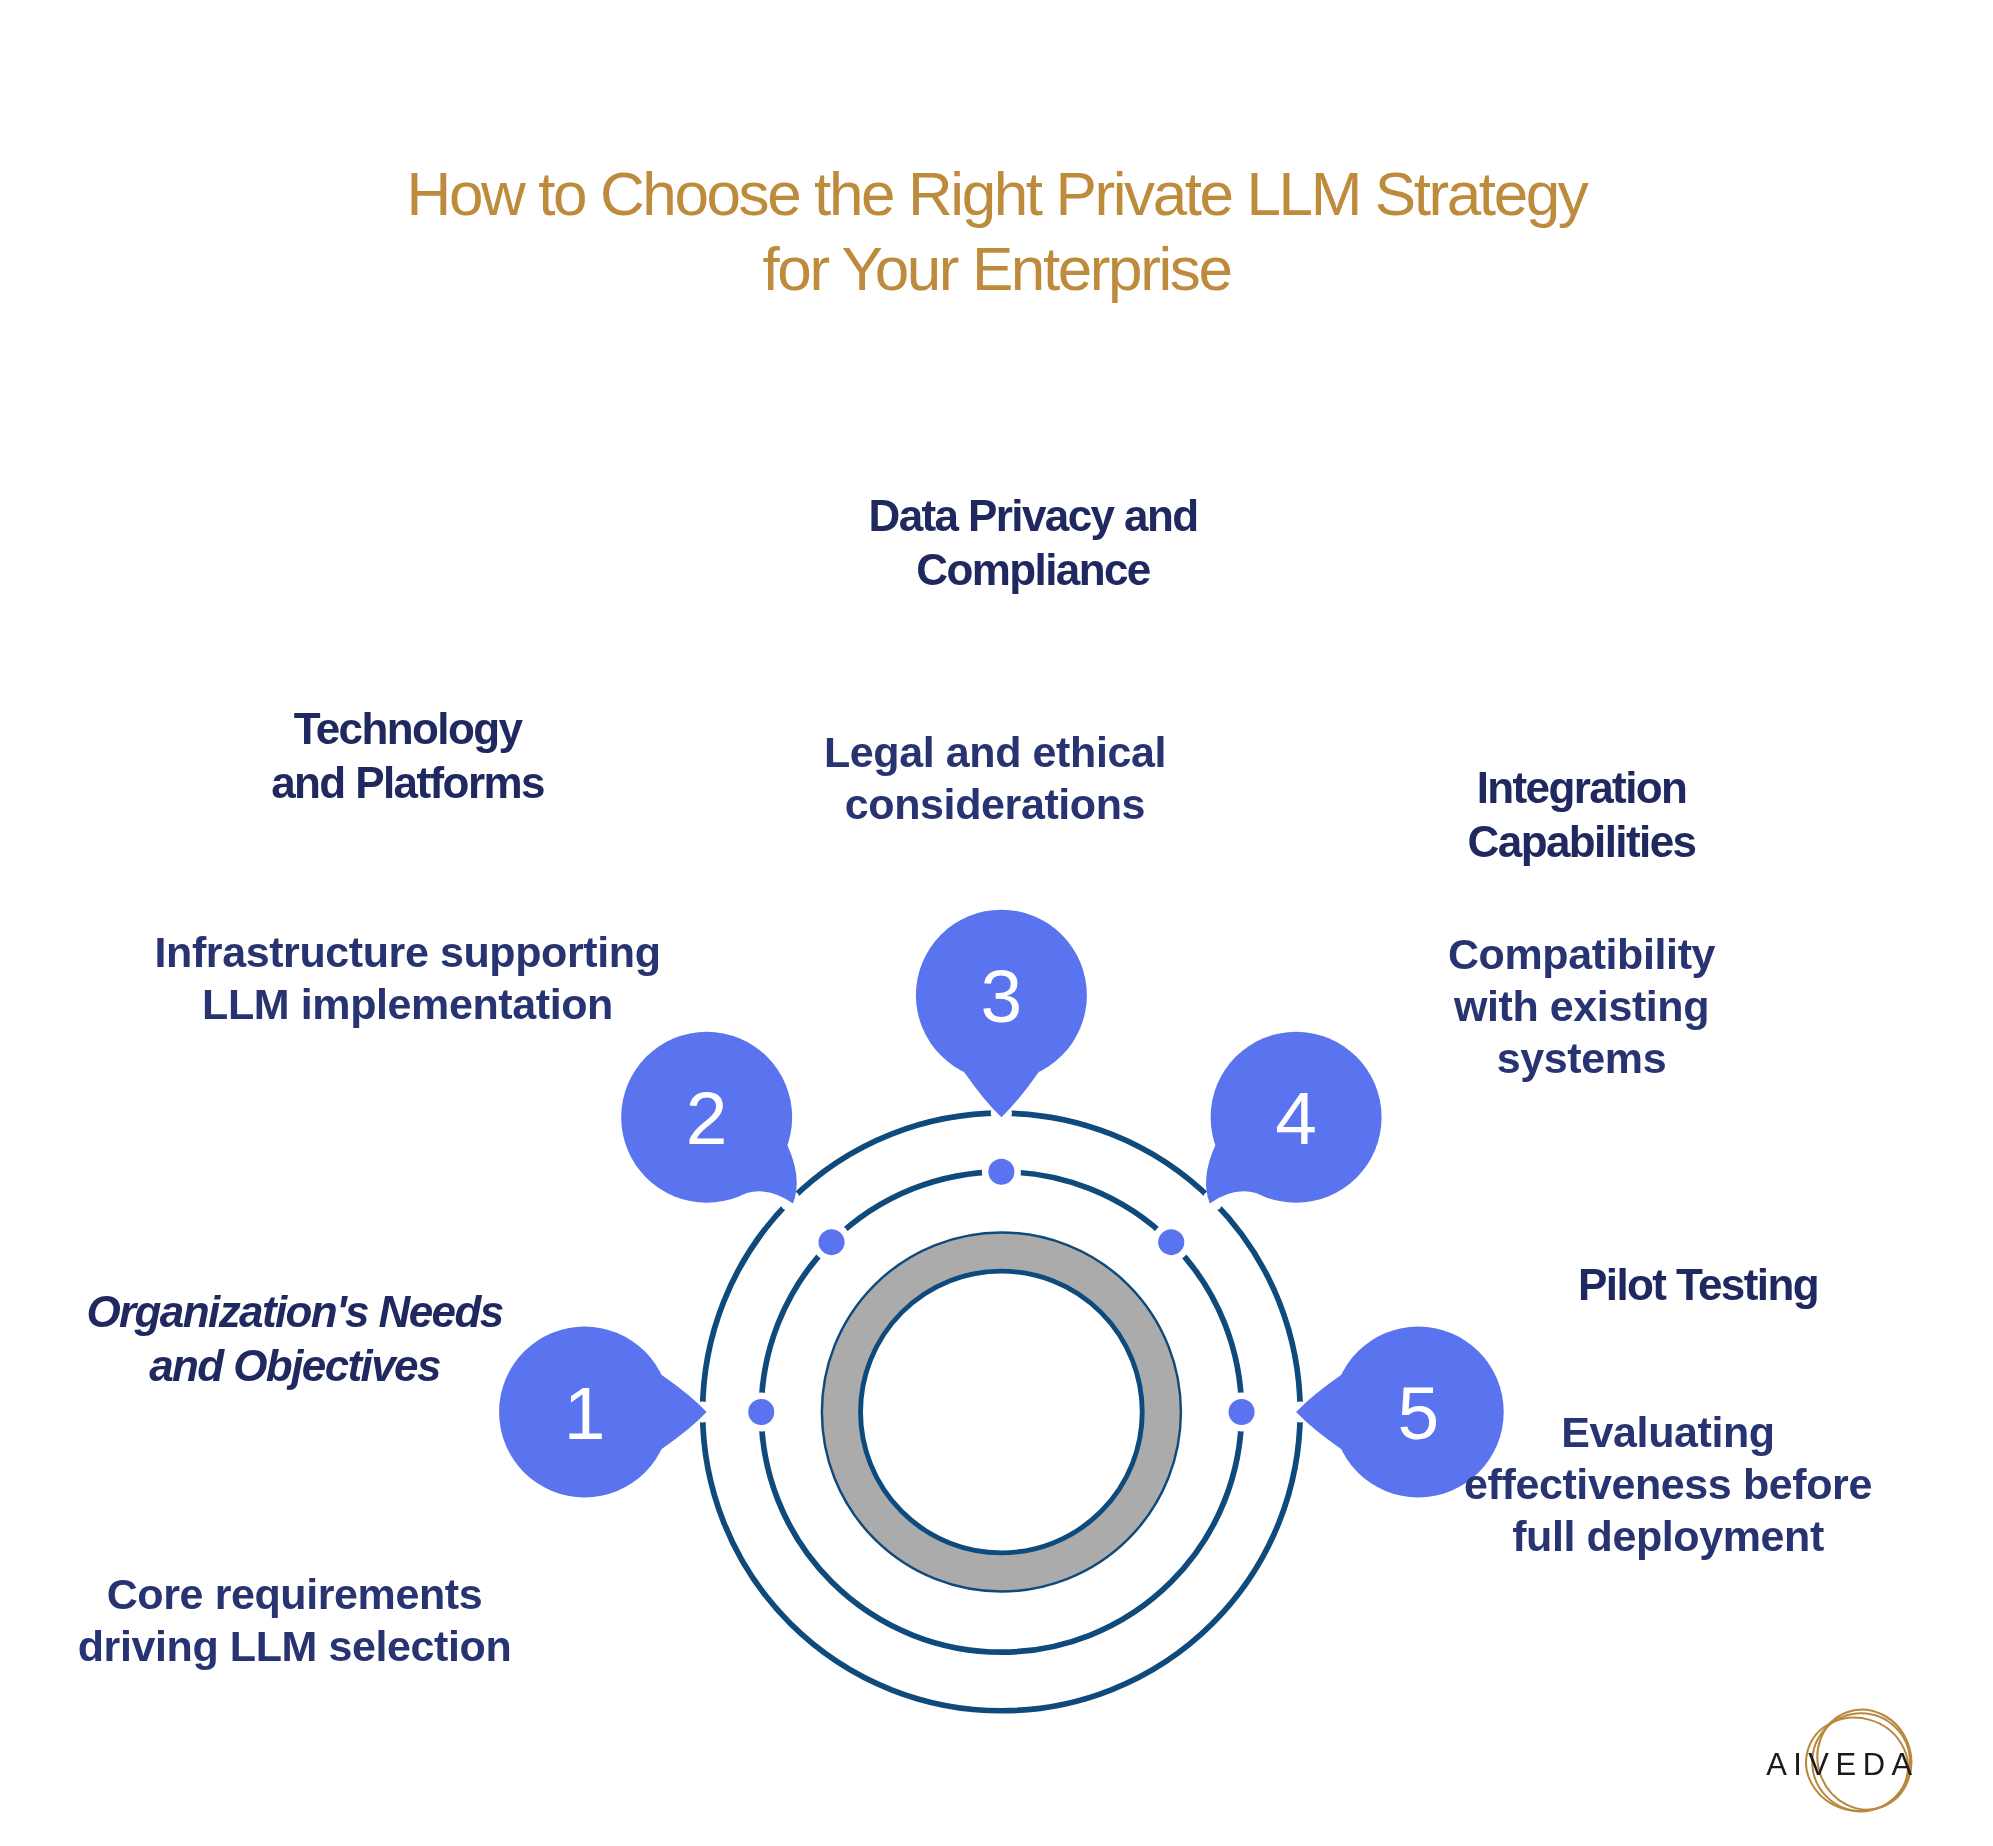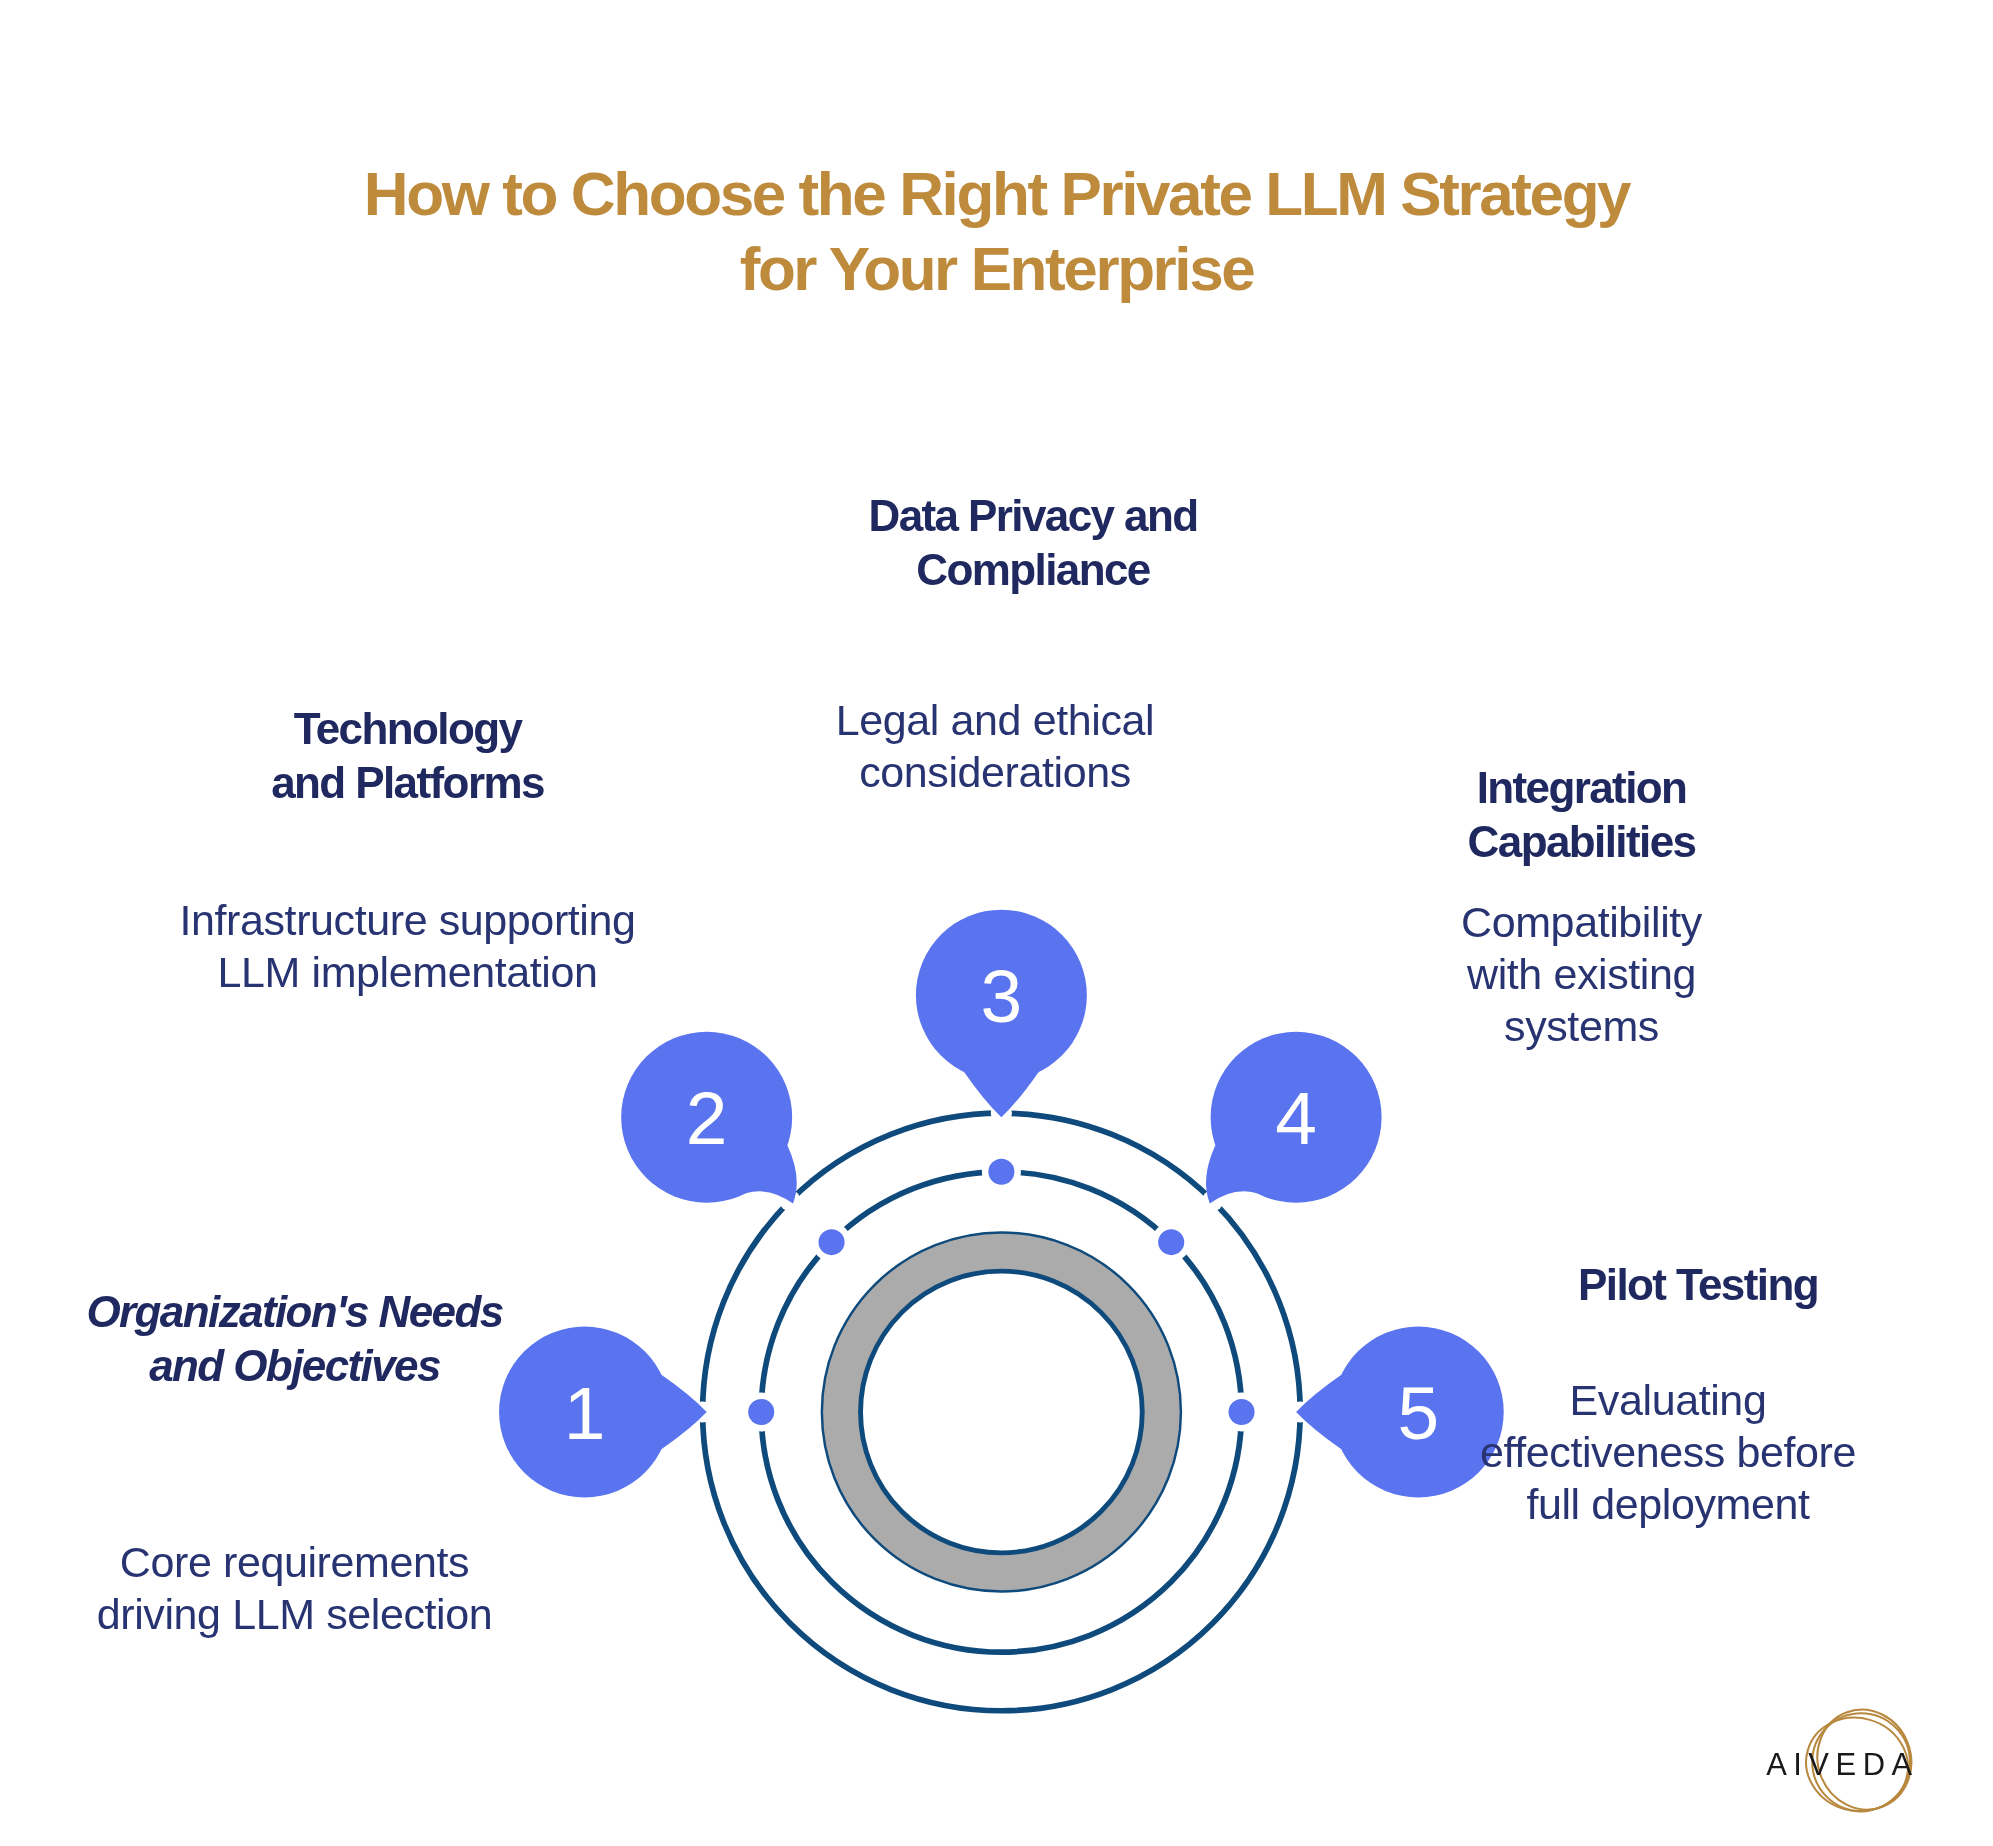--- a/index.html
+++ b/index.html
@@ -7,30 +7,31 @@
     position:relative;
     width:1993px;height:1847px;
     background:#ffffff;
     overflow:hidden;
     font-family:"Liberation Sans", sans-serif;
   }
   #ring-svg{position:absolute;left:0;top:0;z-index:1;}
   .txt{position:absolute;z-index:2;text-align:center;white-space:pre-line;}
   .title{
     left:0;top:156px;width:1993px;
-    font-size:62px;font-weight:bold;line-height:75px;letter-spacing:-2.4px;
+    font-size:62px;font-weight:normal;line-height:75px;letter-spacing:-2.4px;
     color:var(--title_gold,#BE8B3D);
   }
   .spoke-heading{
     font-size:44px;font-weight:bold;line-height:54px;letter-spacing:-1.6px;
     color:var(--heading_navy,#20295F);
   }
   .spoke-body{
-    font-size:43px;font-weight:normal;line-height:52px;letter-spacing:-0.4px;
+    font-size:43px;font-weight:bold;line-height:52px;letter-spacing:-0.4px;
     color:var(--body_navy,#283472);
+    margin-top:32px;
   }
   
   #h1{left:26px;   top:1285px; width:537px;font-style:italic;}
   #b1{left:26px;   top:1536px; width:537px;}
   #h2{left:98px;  top:702px;  width:619px;}
   #b2{left:98px;  top:894px; width:619px;}
   #h3{left:748px;  top:489px;  width:570px;}
   #b3{left:710px;  top:694px;  width:570px;}
   #h4{left:1329px; top:761px;  width:505px;}
   #b4{left:1329px; top:896px; width:505px;}

